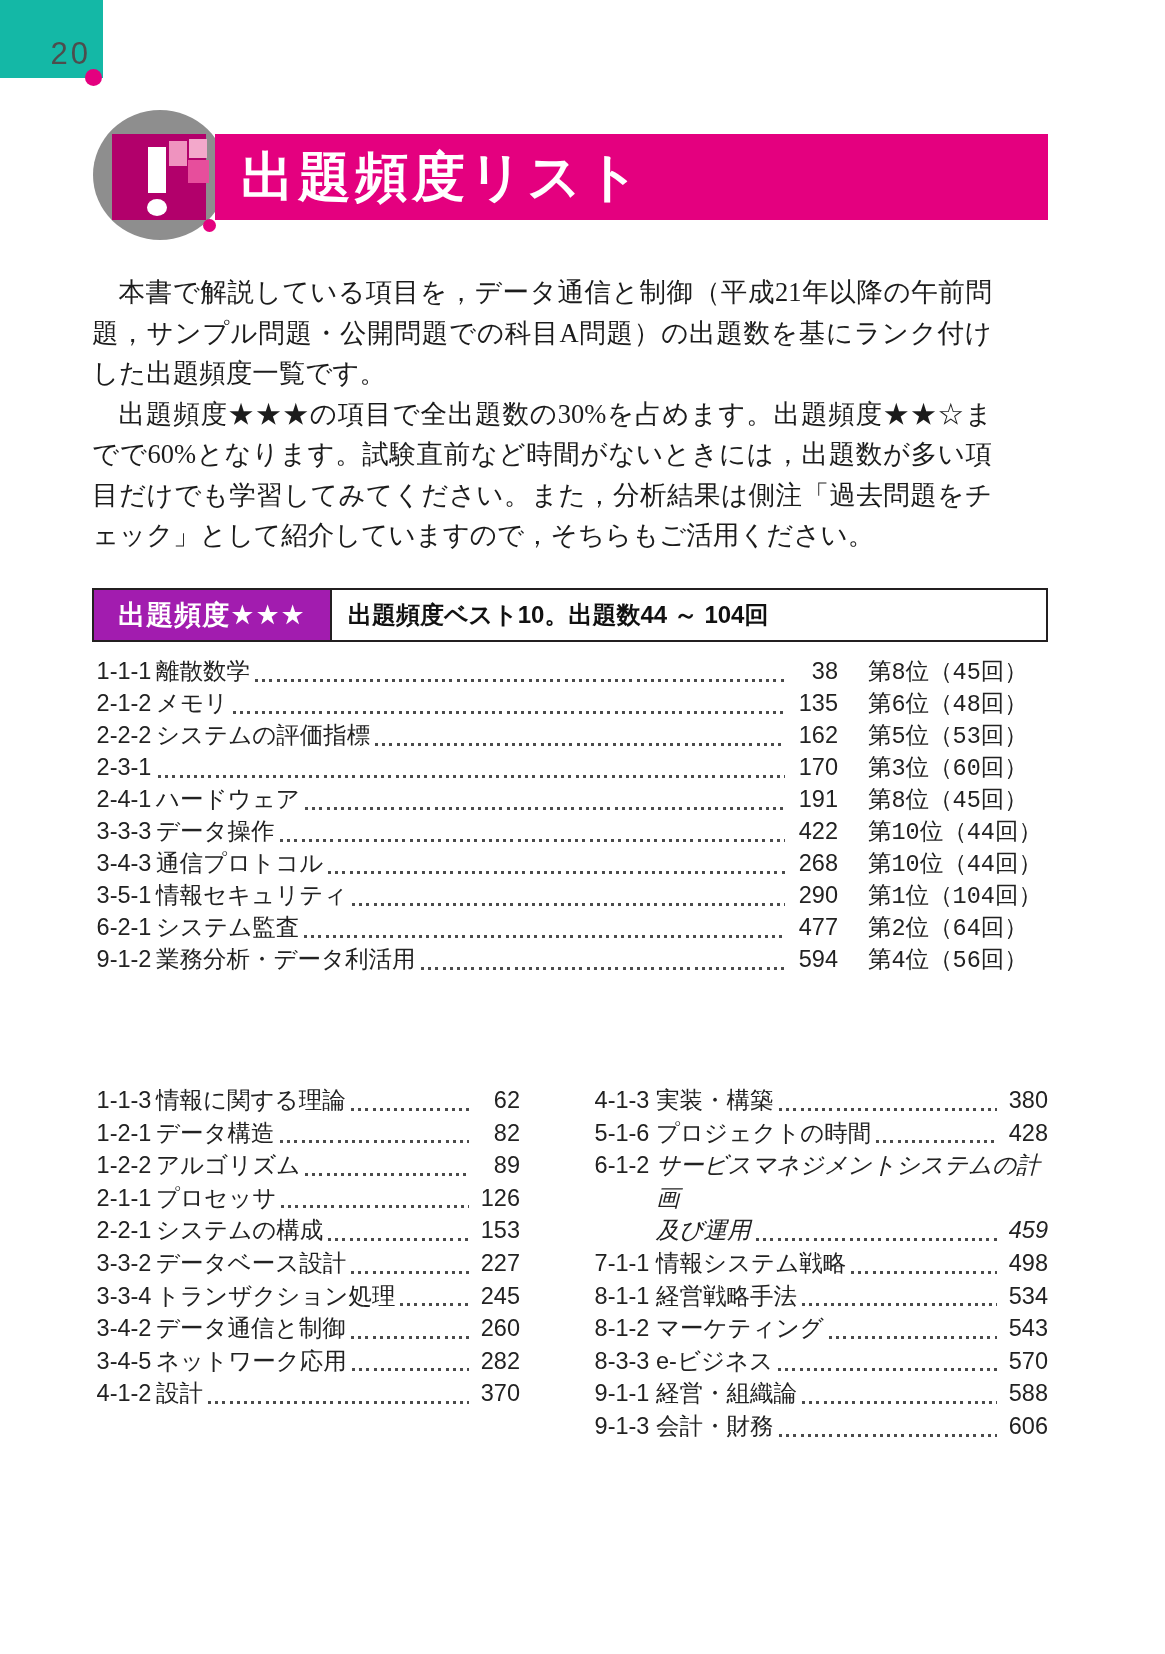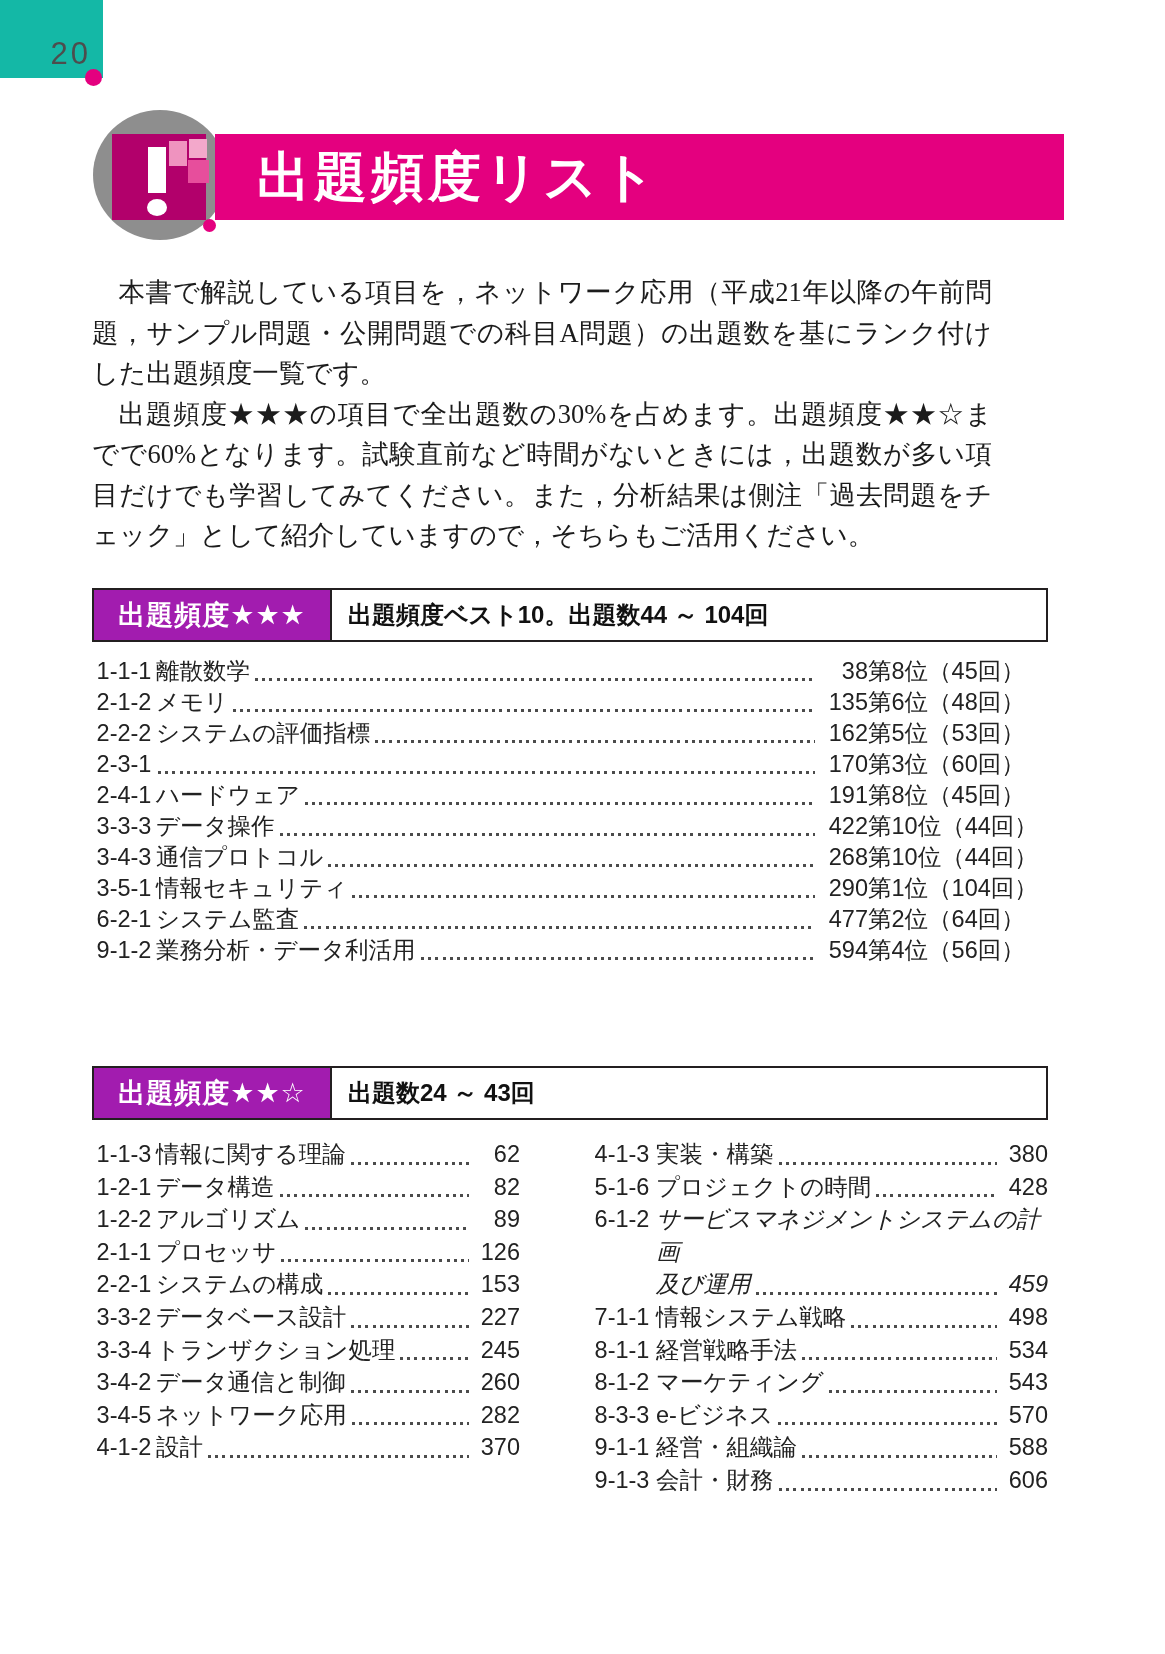--- a/index.html
+++ b/index.html
@@ -15,21 +15,21 @@
   .pagedot { position:absolute; left:85px; top:69px; width:17px; height:17px; border-radius:50%; background:#e4007f; }
 
   
   .hdr-circle { position:absolute; left:93px; top:110px; width:134px; height:130px; border-radius:50%; background:#8e8e8e; }
   .hdr-square { position:absolute; left:112px; top:134px; width:94px; height:86px; background:#b2006b; }
   .excl-bar { position:absolute; left:36px; top:13px; width:18px; height:46px; background:#ffffff; }
   .excl-dot { position:absolute; left:35px; top:65px; width:20px; height:17px; border-radius:50%; background:#ffffff; }
   .sq1 { position:absolute; left:57px; top:7px;  width:18px; height:25px; background:#ef93bf; }
   .sq2 { position:absolute; left:77px; top:5px;  width:18px; height:19px; background:#f3a8cb; }
   .sq3 { position:absolute; left:76px; top:26px; width:21px; height:23px; background:#e74e9c; }
-  .banner { position:absolute; left:215px; top:134px; width:833px; height:86px; background:#e4007f;padding-left:16px; }
+  .banner { position:absolute; left:215px; top:134px; width:833px; height:86px; background:#e4007f; }
   .banner-title { color:#fff; font-weight:bold; font-size:53px; line-height:86px; padding-left:26px; letter-spacing:4px; white-space:nowrap; }
   .banner-dot { position:absolute; left:203px; top:219px; width:13px; height:13px; border-radius:50%; background:#e4007f; }
 
   
   .intro { position:absolute; left:92px; top:272px; width:900px;
     font-family:"Liberation Serif","DejaVu Serif",serif;
     font-size:26.5px; line-height:40.5px; color:#1c1c1c; text-align:justify; }
   .intro p { margin:0; text-indent:1em; }
 
   
@@ -43,21 +43,21 @@
 
   
   .list1 { margin-top:14px; }
   .row { display:flex; align-items:baseline; font-size:23.5px; color:#222; }
   .list1 .row { line-height:31px; }
   .rid { width:64px; flex:none;text-align:center; }
   .rtitle { flex:none; padding-right:3px; max-width:100%; }
   .leader { flex:1; min-width:16px; height:3px; align-self:flex-end; margin:0 3px 6px 2px;
     background:repeating-linear-gradient(90deg,#4b4b4b 0 3px,transparent 3px 7.2px); }
   .rpage { flex:none; width:50px; text-align:right; }
-  .rrank { flex:none; width:180px; white-space:nowrap; }
+  .rrank { flex:none; width:180px; margin-left:30px; white-space:nowrap;font-family:Liberation Mono, monospace; }
 
   .list2 { margin-top:18px; display:flex; }
   .list2 .row { line-height:32.6px; }
   .col-left  { width:428px; flex:none; }
   .col-right { width:460px; flex:none; margin-left:68px; }
   .col-right .rid { width:68px; }
   .list2 .rpage { width:48px; }
   .rbody { flex:1; min-width:0;font-style:italic; }
   .wline { display:flex; align-items:baseline; }
 </style>
@@ -76,21 +76,21 @@
   <div class="sq1"></div>
   <div class="sq2"></div>
   <div class="sq3"></div>
 </div>
 <div class="banner">
   <div class="banner-title">出題頻度リスト</div>
 </div>
 <div class="banner-dot"></div>
 
 <div class="intro">
-  <p>本書で解説している項目を，ネットワーク応用（平成21年以降の午前問題，サンプル問題・公開問題での科目A問題）の出題数を基にランク付けした出題頻度一覧です。</p>
+  <p>本書で解説している項目を，データ通信と制御（平成21年以降の午前問題，サンプル問題・公開問題での科目A問題）の出題数を基にランク付けした出題頻度一覧です。</p>
   <p>出題頻度★★★の項目で全出題数の30%を占めます。出題頻度★★☆までで60%となります。試験直前など時間がないときには，出題数が多い項目だけでも学習してみてください。また，分析結果は側注「過去問題をチェック」として紹介していますので，そちらもご活用ください。</p>
 </div>
 
 <div class="freq-sec sec-1">
   <div class="sec-header">
     <div class="sec-label">出題頻度★★★</div>
     <div class="sec-desc">出題頻度ベスト10。出題数44 ～ 104回</div>
   </div>
   <div class="list1" id="list-1">
       <div class="row">
@@ -159,24 +159,20 @@
         <span class="rid">9-1-2</span>
         <span class="rtitle">業務分析・データ利活用</span>
         <span class="leader"></span>
         <span class="rpage">594</span>
         <span class="rrank">第4位（56回）</span>
       </div>
     </div>
 </div>
 
 <div class="freq-sec sec-2">
-  <div class="sec-header">
-    <div class="sec-label">出題頻度★★☆</div>
-    <div class="sec-desc">出題数24 ～ 43回</div>
-  </div>
   <div class="list2">
     <div class="col-left" id="list-2-left">
         <div class="row">
           <span class="rid">1-1-3</span>
           <span class="rtitle">情報に関する理論</span>
           <span class="leader"></span>
           <span class="rpage">62</span>
         </div>
         <div class="row">
           <span class="rid">1-2-1</span>

